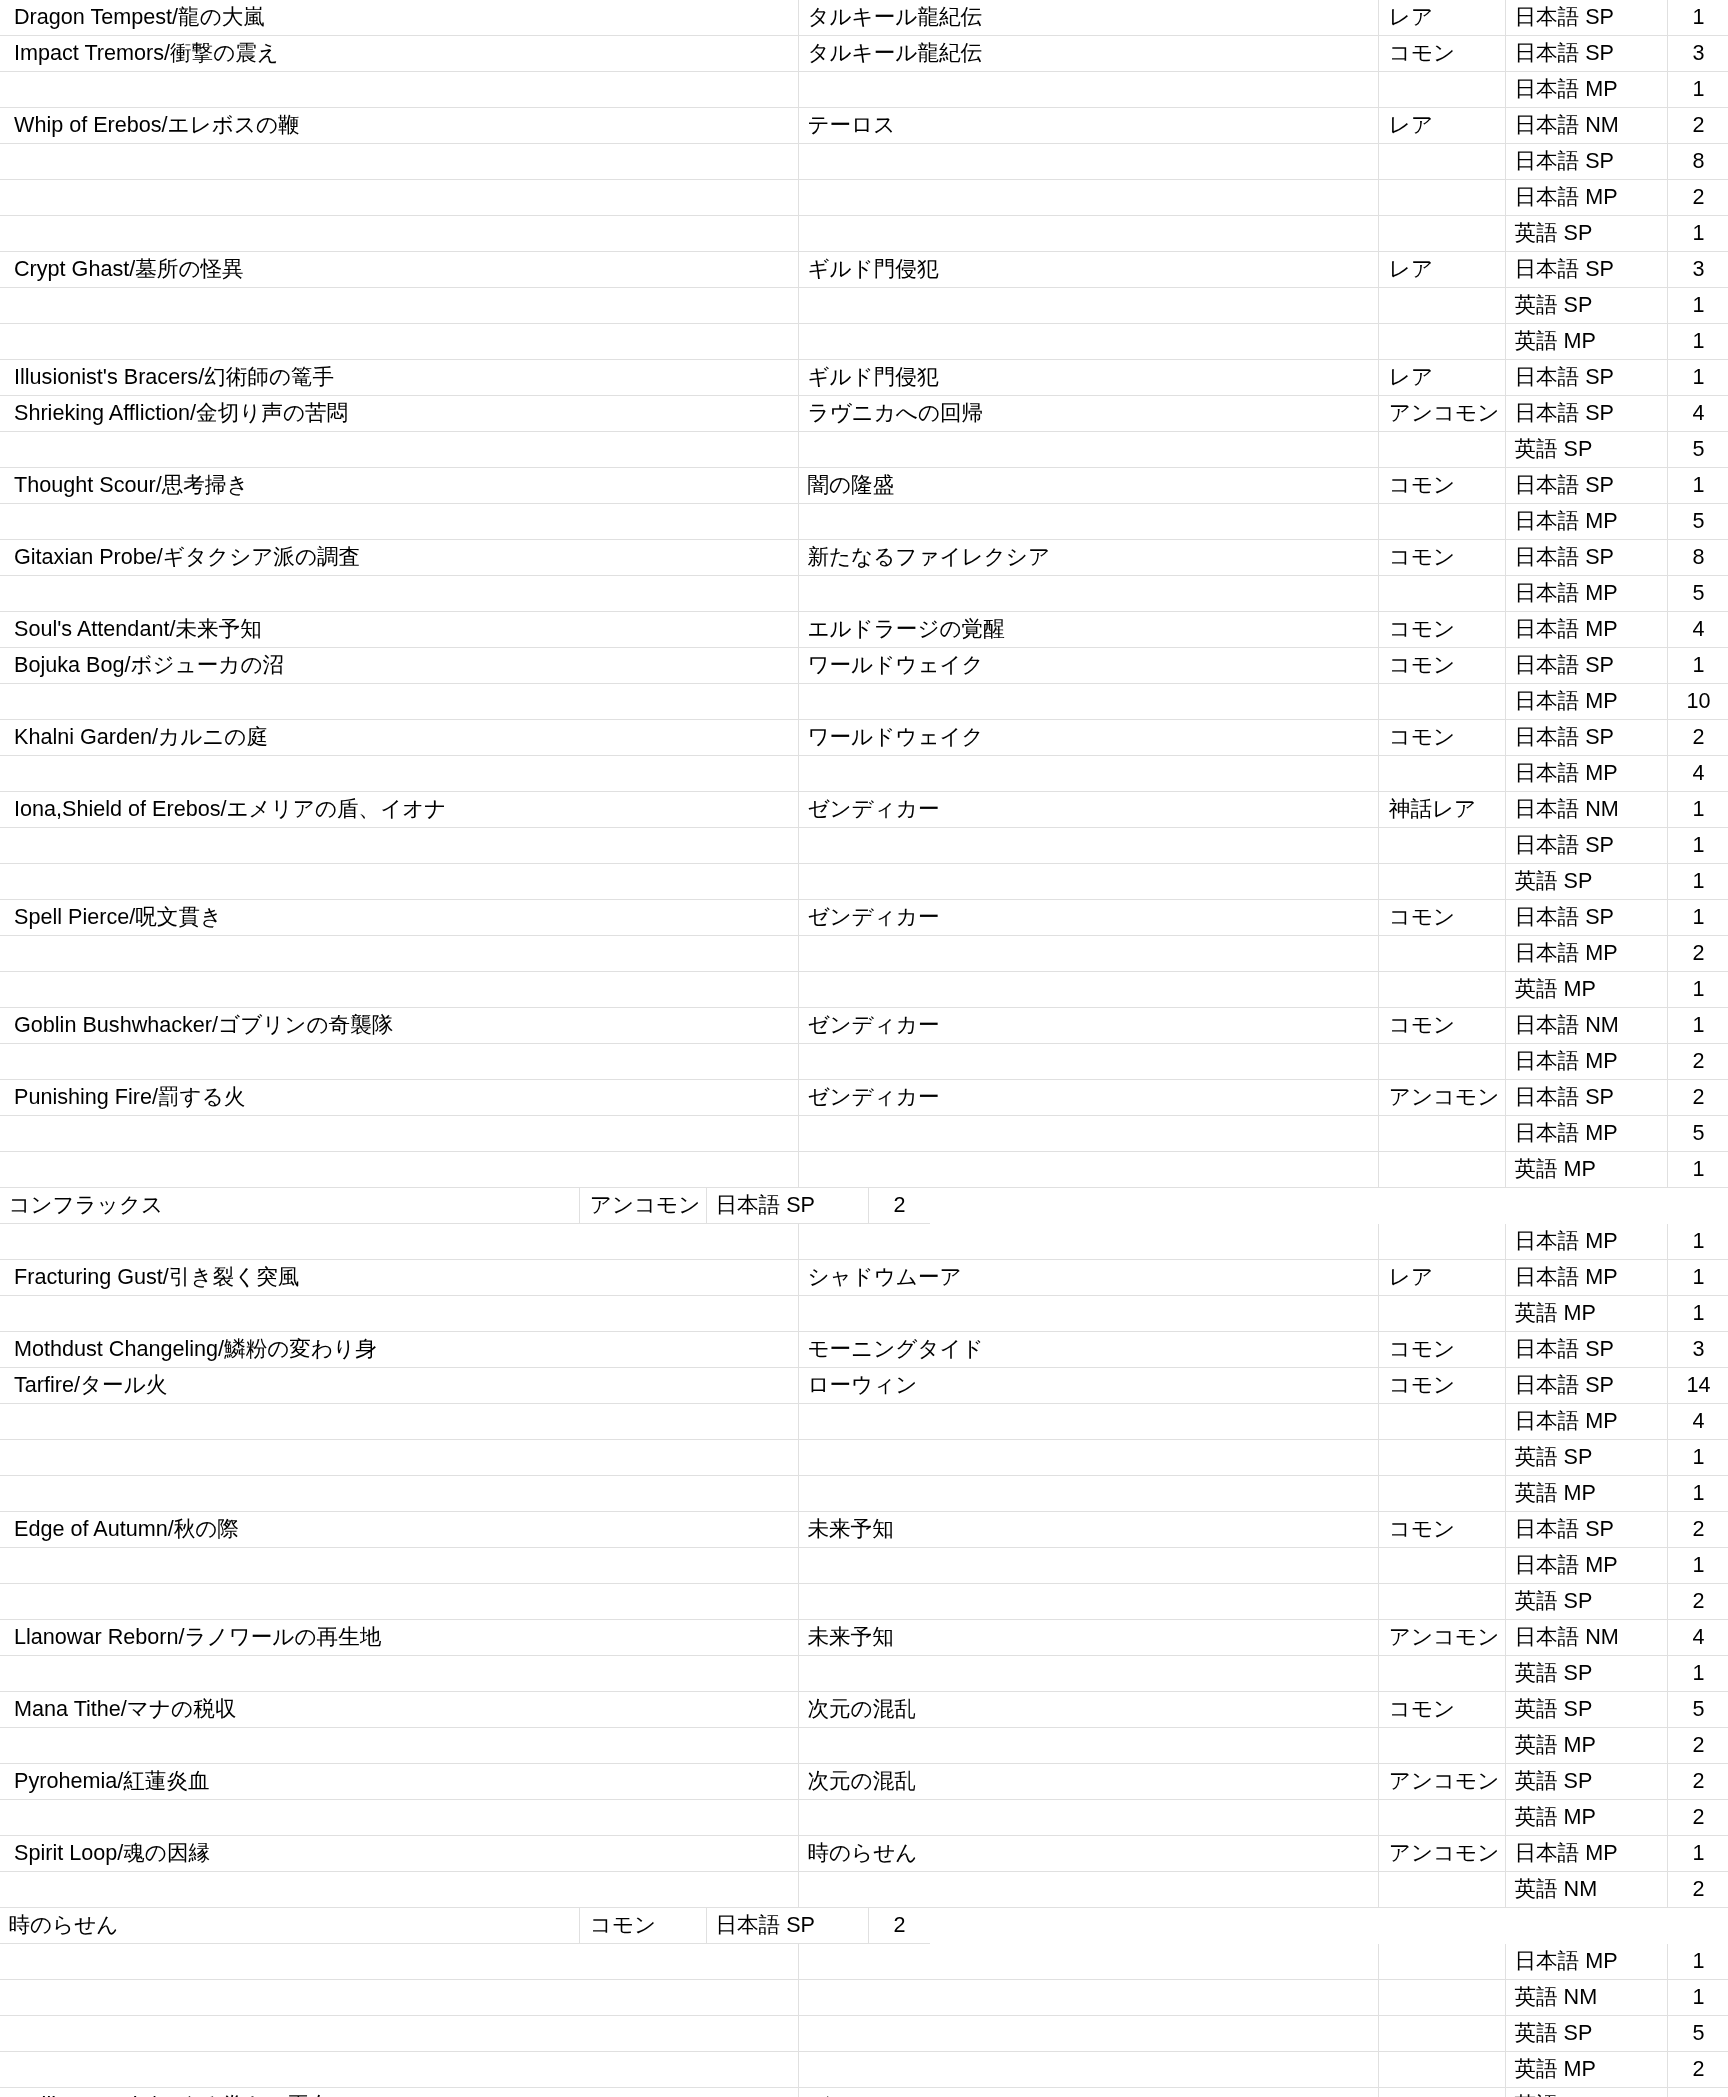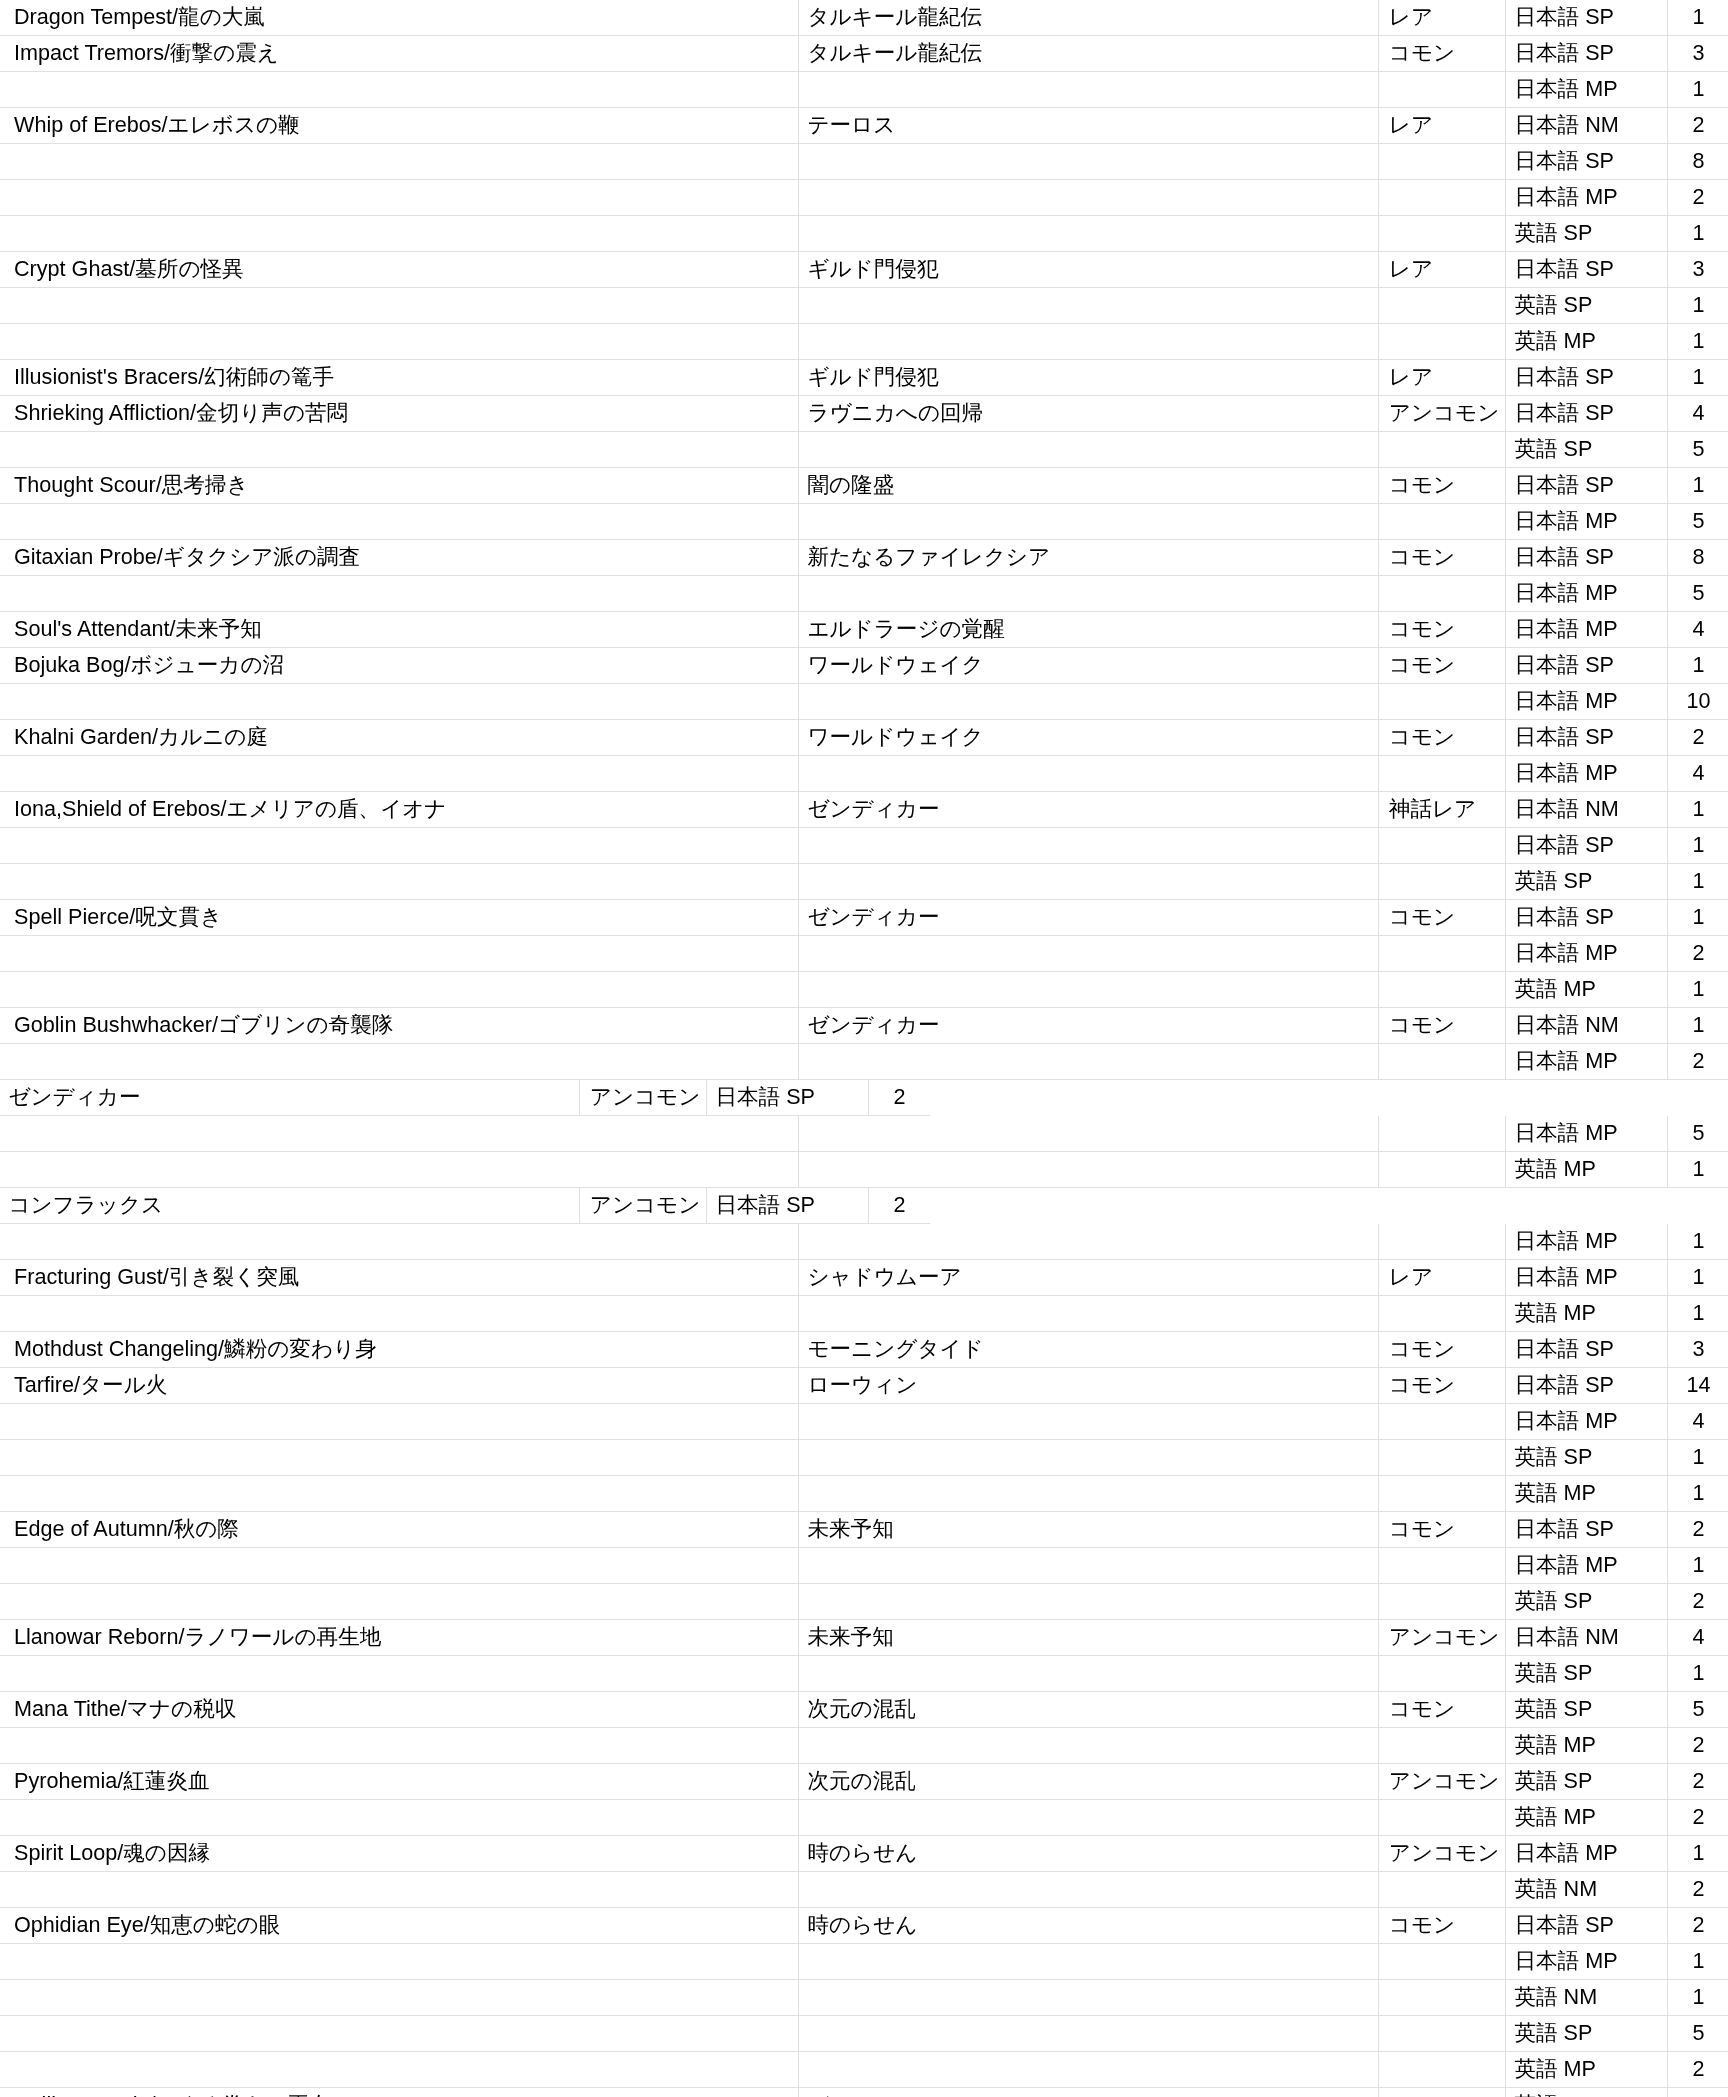--- a/index.html
+++ b/index.html
@@ -235,20 +235,21 @@
       <div class="cell c4">1</div>
     </div>
     <div class="row">
       <div class="cell c0"></div>
       <div class="cell c1"></div>
       <div class="cell c2"></div>
       <div class="cell c3">日本語 MP</div>
       <div class="cell c4">2</div>
     </div>
     <div class="row">
+      <div class="cell c0">Punishing Fire/罰する火</div>
       <div class="cell c1">ゼンディカー</div>
       <div class="cell c2">アンコモン</div>
       <div class="cell c3">日本語 SP</div>
       <div class="cell c4">2</div>
     </div>
     <div class="row">
       <div class="cell c0"></div>
       <div class="cell c1"></div>
       <div class="cell c2"></div>
       <div class="cell c3">日本語 MP</div>
@@ -394,21 +395,20 @@
       <div class="cell c4">1</div>
     </div>
     <div class="row">
       <div class="cell c0"></div>
       <div class="cell c1"></div>
       <div class="cell c2"></div>
       <div class="cell c3">英語 NM</div>
       <div class="cell c4">2</div>
     </div>
     <div class="row">
-      <div class="cell c0">Ophidian Eye/知恵の蛇の眼</div>
       <div class="cell c1">時のらせん</div>
       <div class="cell c2">コモン</div>
       <div class="cell c3">日本語 SP</div>
       <div class="cell c4">2</div>
     </div>
     <div class="row">
       <div class="cell c0"></div>
       <div class="cell c1"></div>
       <div class="cell c2"></div>
       <div class="cell c3">日本語 MP</div>

